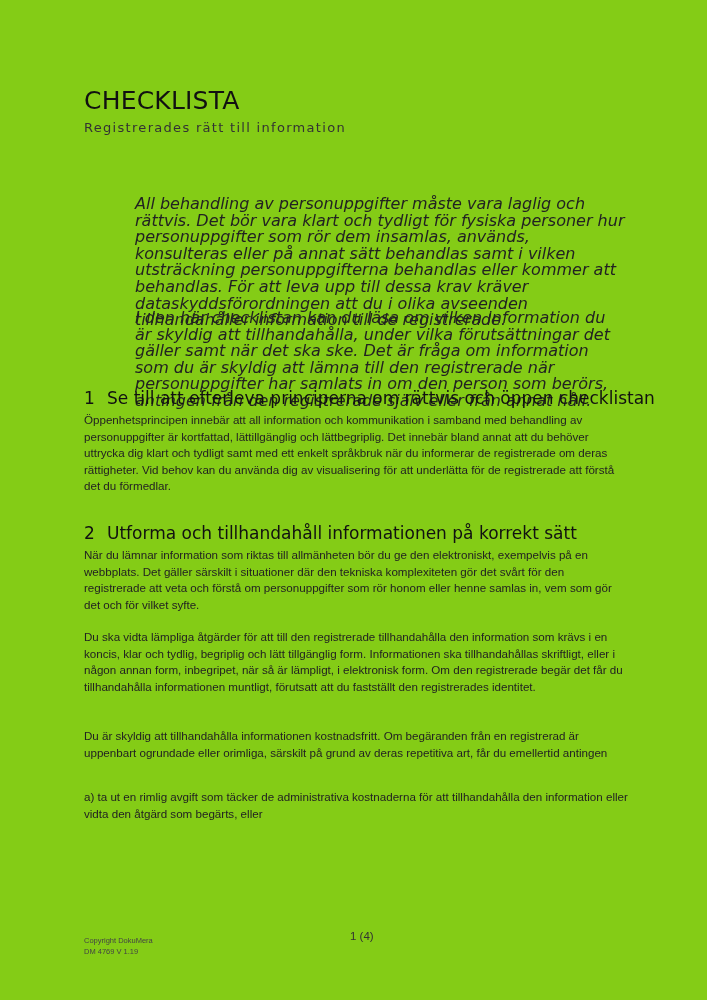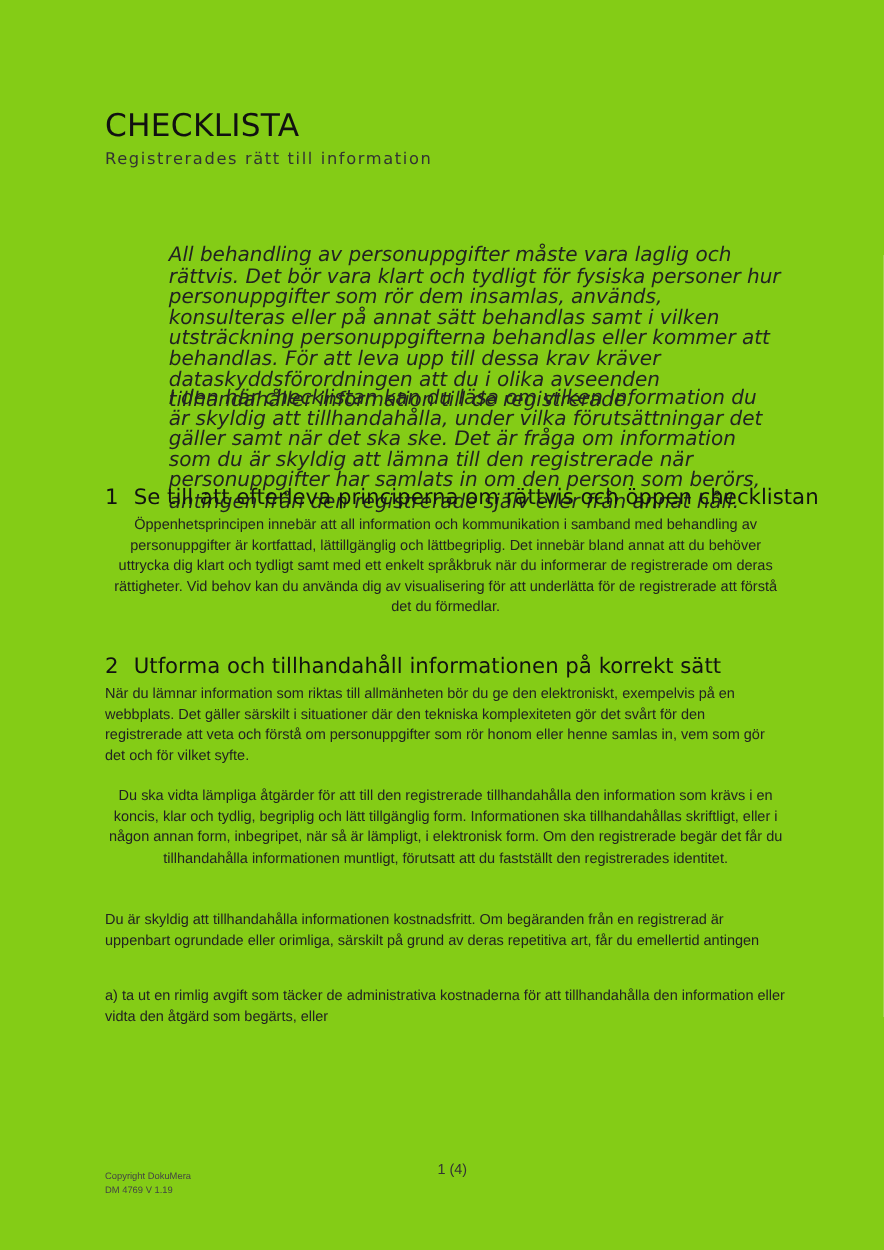--- a/index.html
+++ b/index.html
@@ -14,23 +14,23 @@
            line-height: 16.6px; color: #222; margin: 17px; font-family: "DejaVu Sans", sans-serif; }
   .intro-1 { top: 179px; }
   .intro-2 { top: 293px; }
   .heading { position: absolute; left: 84px; font-size: 17px; color: #111; margin: 0; font-weight: normal;
              font-family: "DejaVu Sans", sans-serif; white-space: nowrap; }
   .heading .num { display: inline-block; width: 23px; }
   .h1 { top: 388px; }
   .h2 { top: 523px; }
   .para { position: absolute; left: 84px; width: 545px; font-size: 11.6px; line-height: 16.6px;
           color: #222; margin: 0; font-family: "Liberation Sans", sans-serif; }
-  .p1 { top: 412px; text-align: center; }
+  .p1 { top: 412px; }
   .p2 { top: 547px; }
-  .p3 { top: 629px; text-align: center; }
+  .p3 { top: 629px; }
   .p4 { top: 728px; }
   .p5 { top: 789px; }
   .p6 { top: 839px; }
   .pagenum { position: absolute; left: 340px; top: 920px; font-size: 11.5px; color: #333; margin: 10px; }
   .footer { position: absolute; left: 84px; top: 936px; font-size: 7.5px; line-height: 10.5px; color: #444; margin: 0; }
 </style>
 </head>
 <body>
 
 <div class="page">

